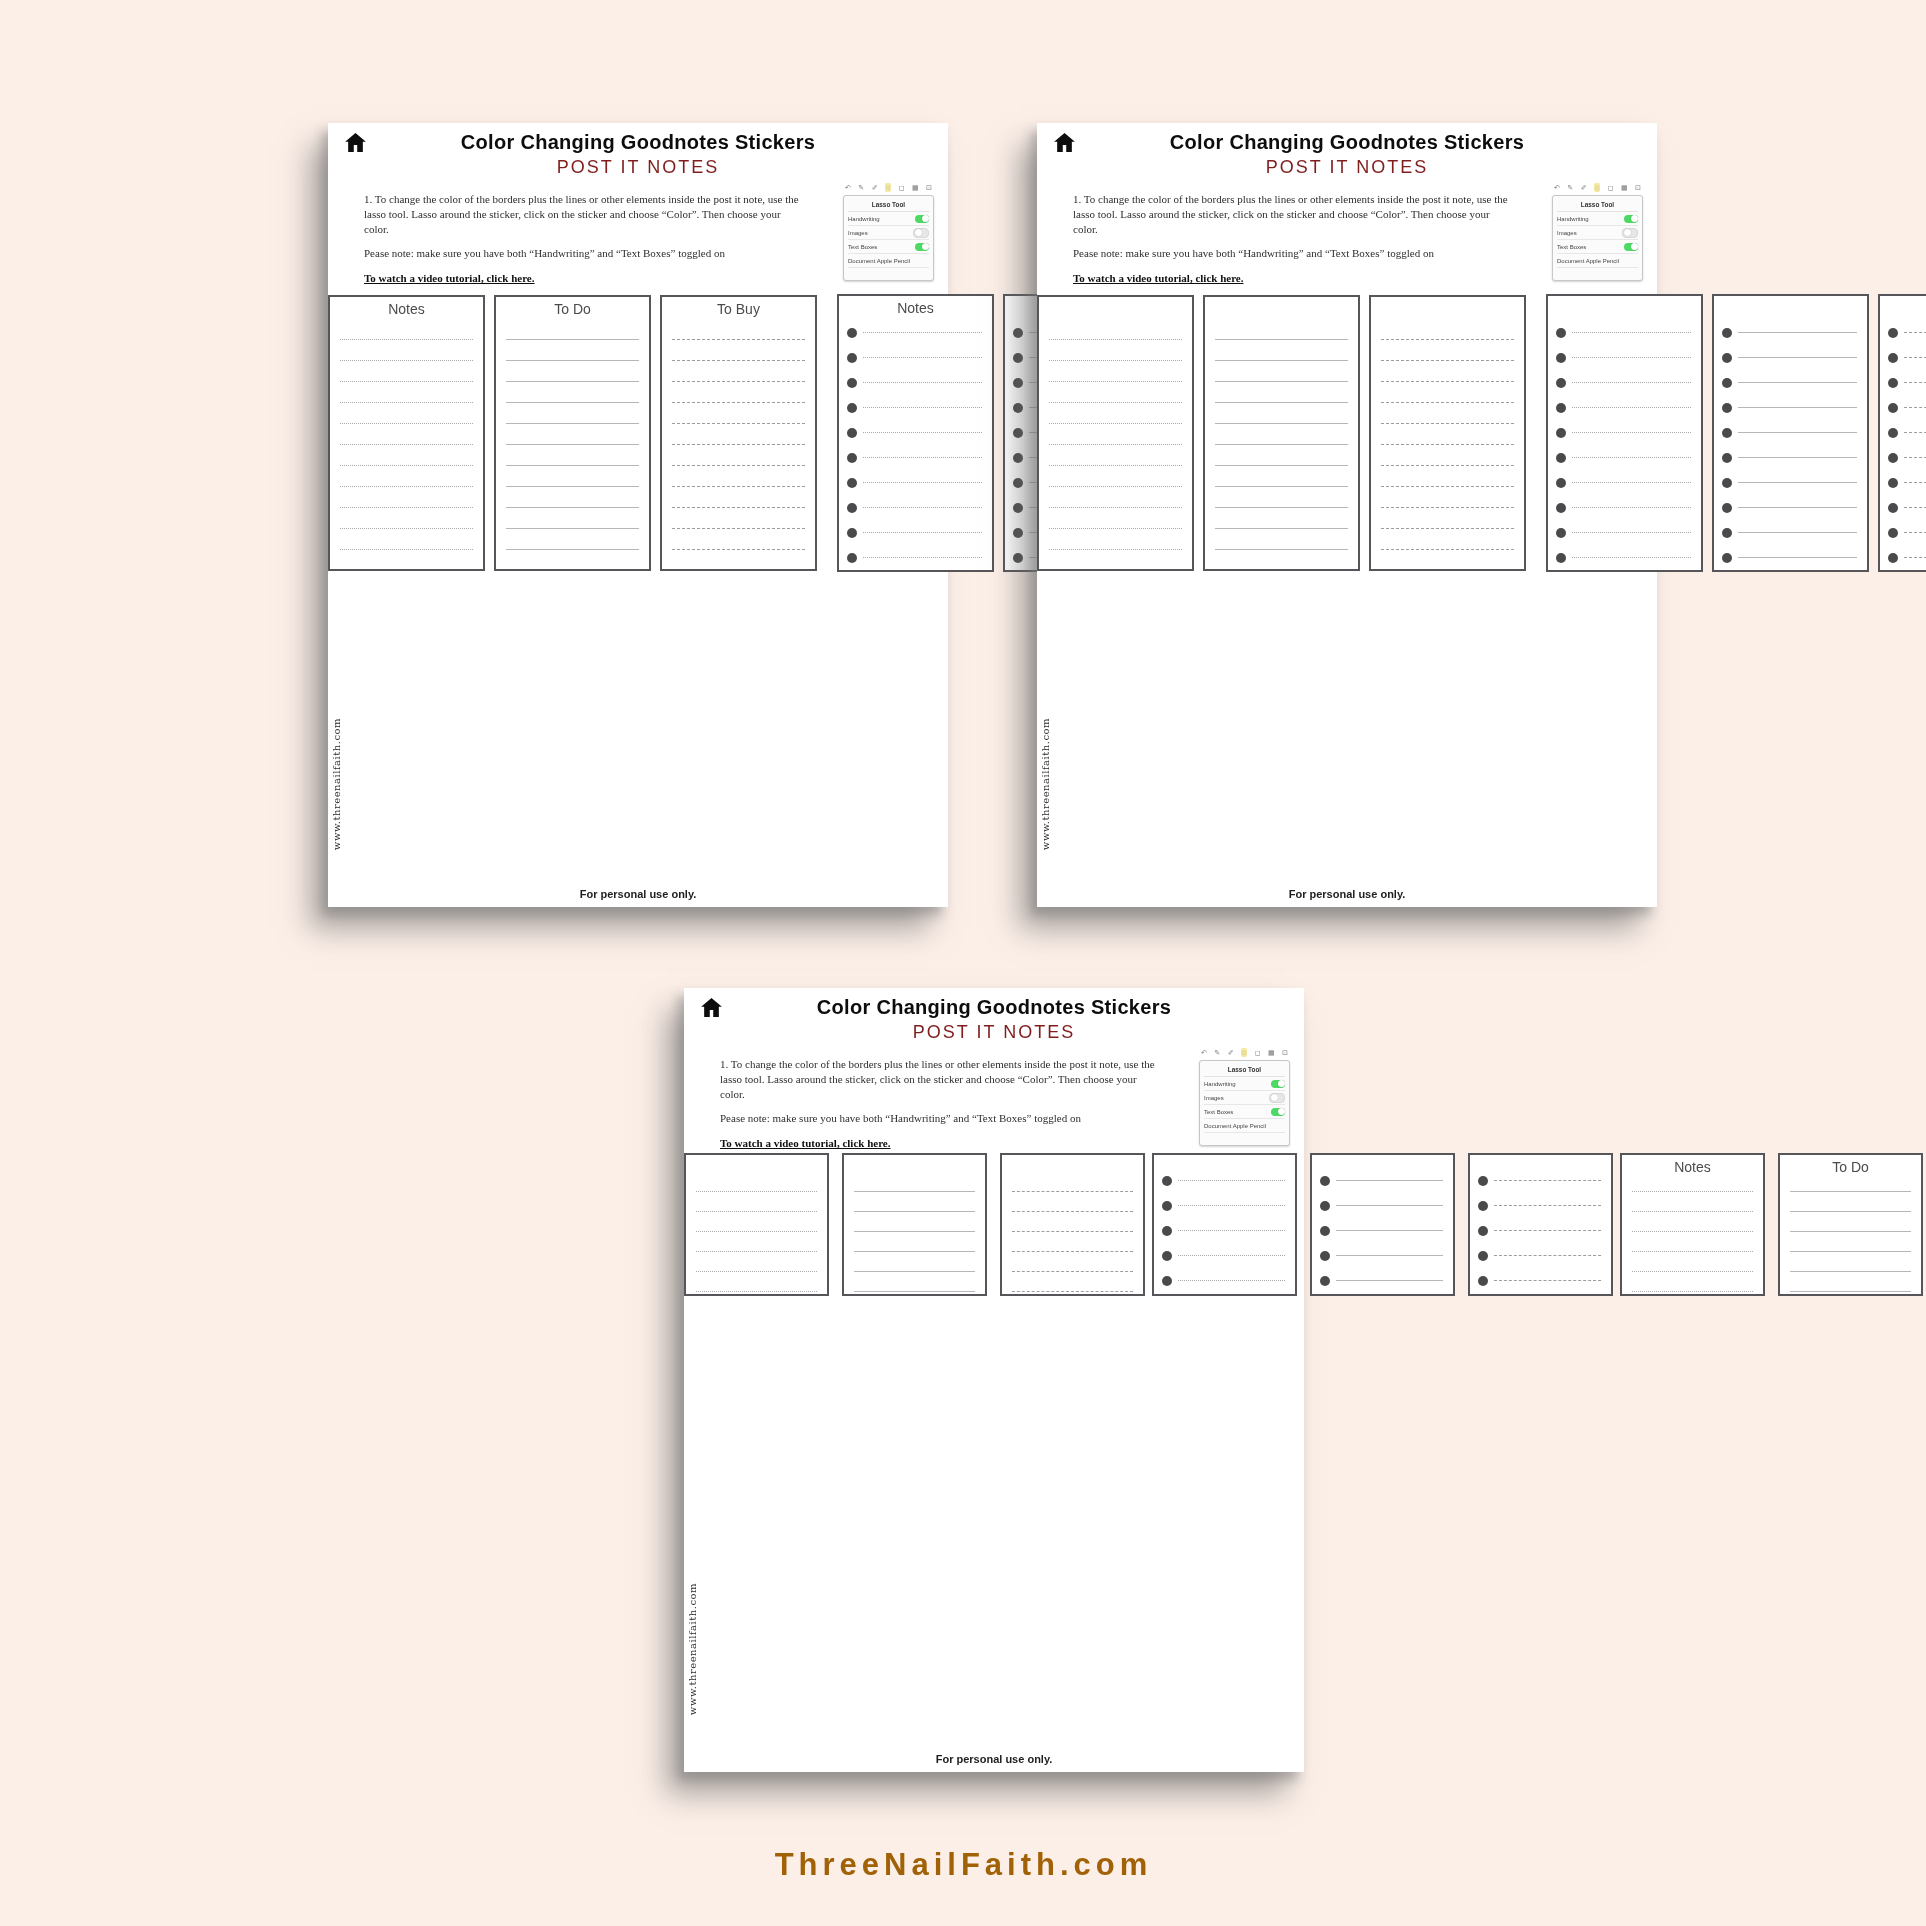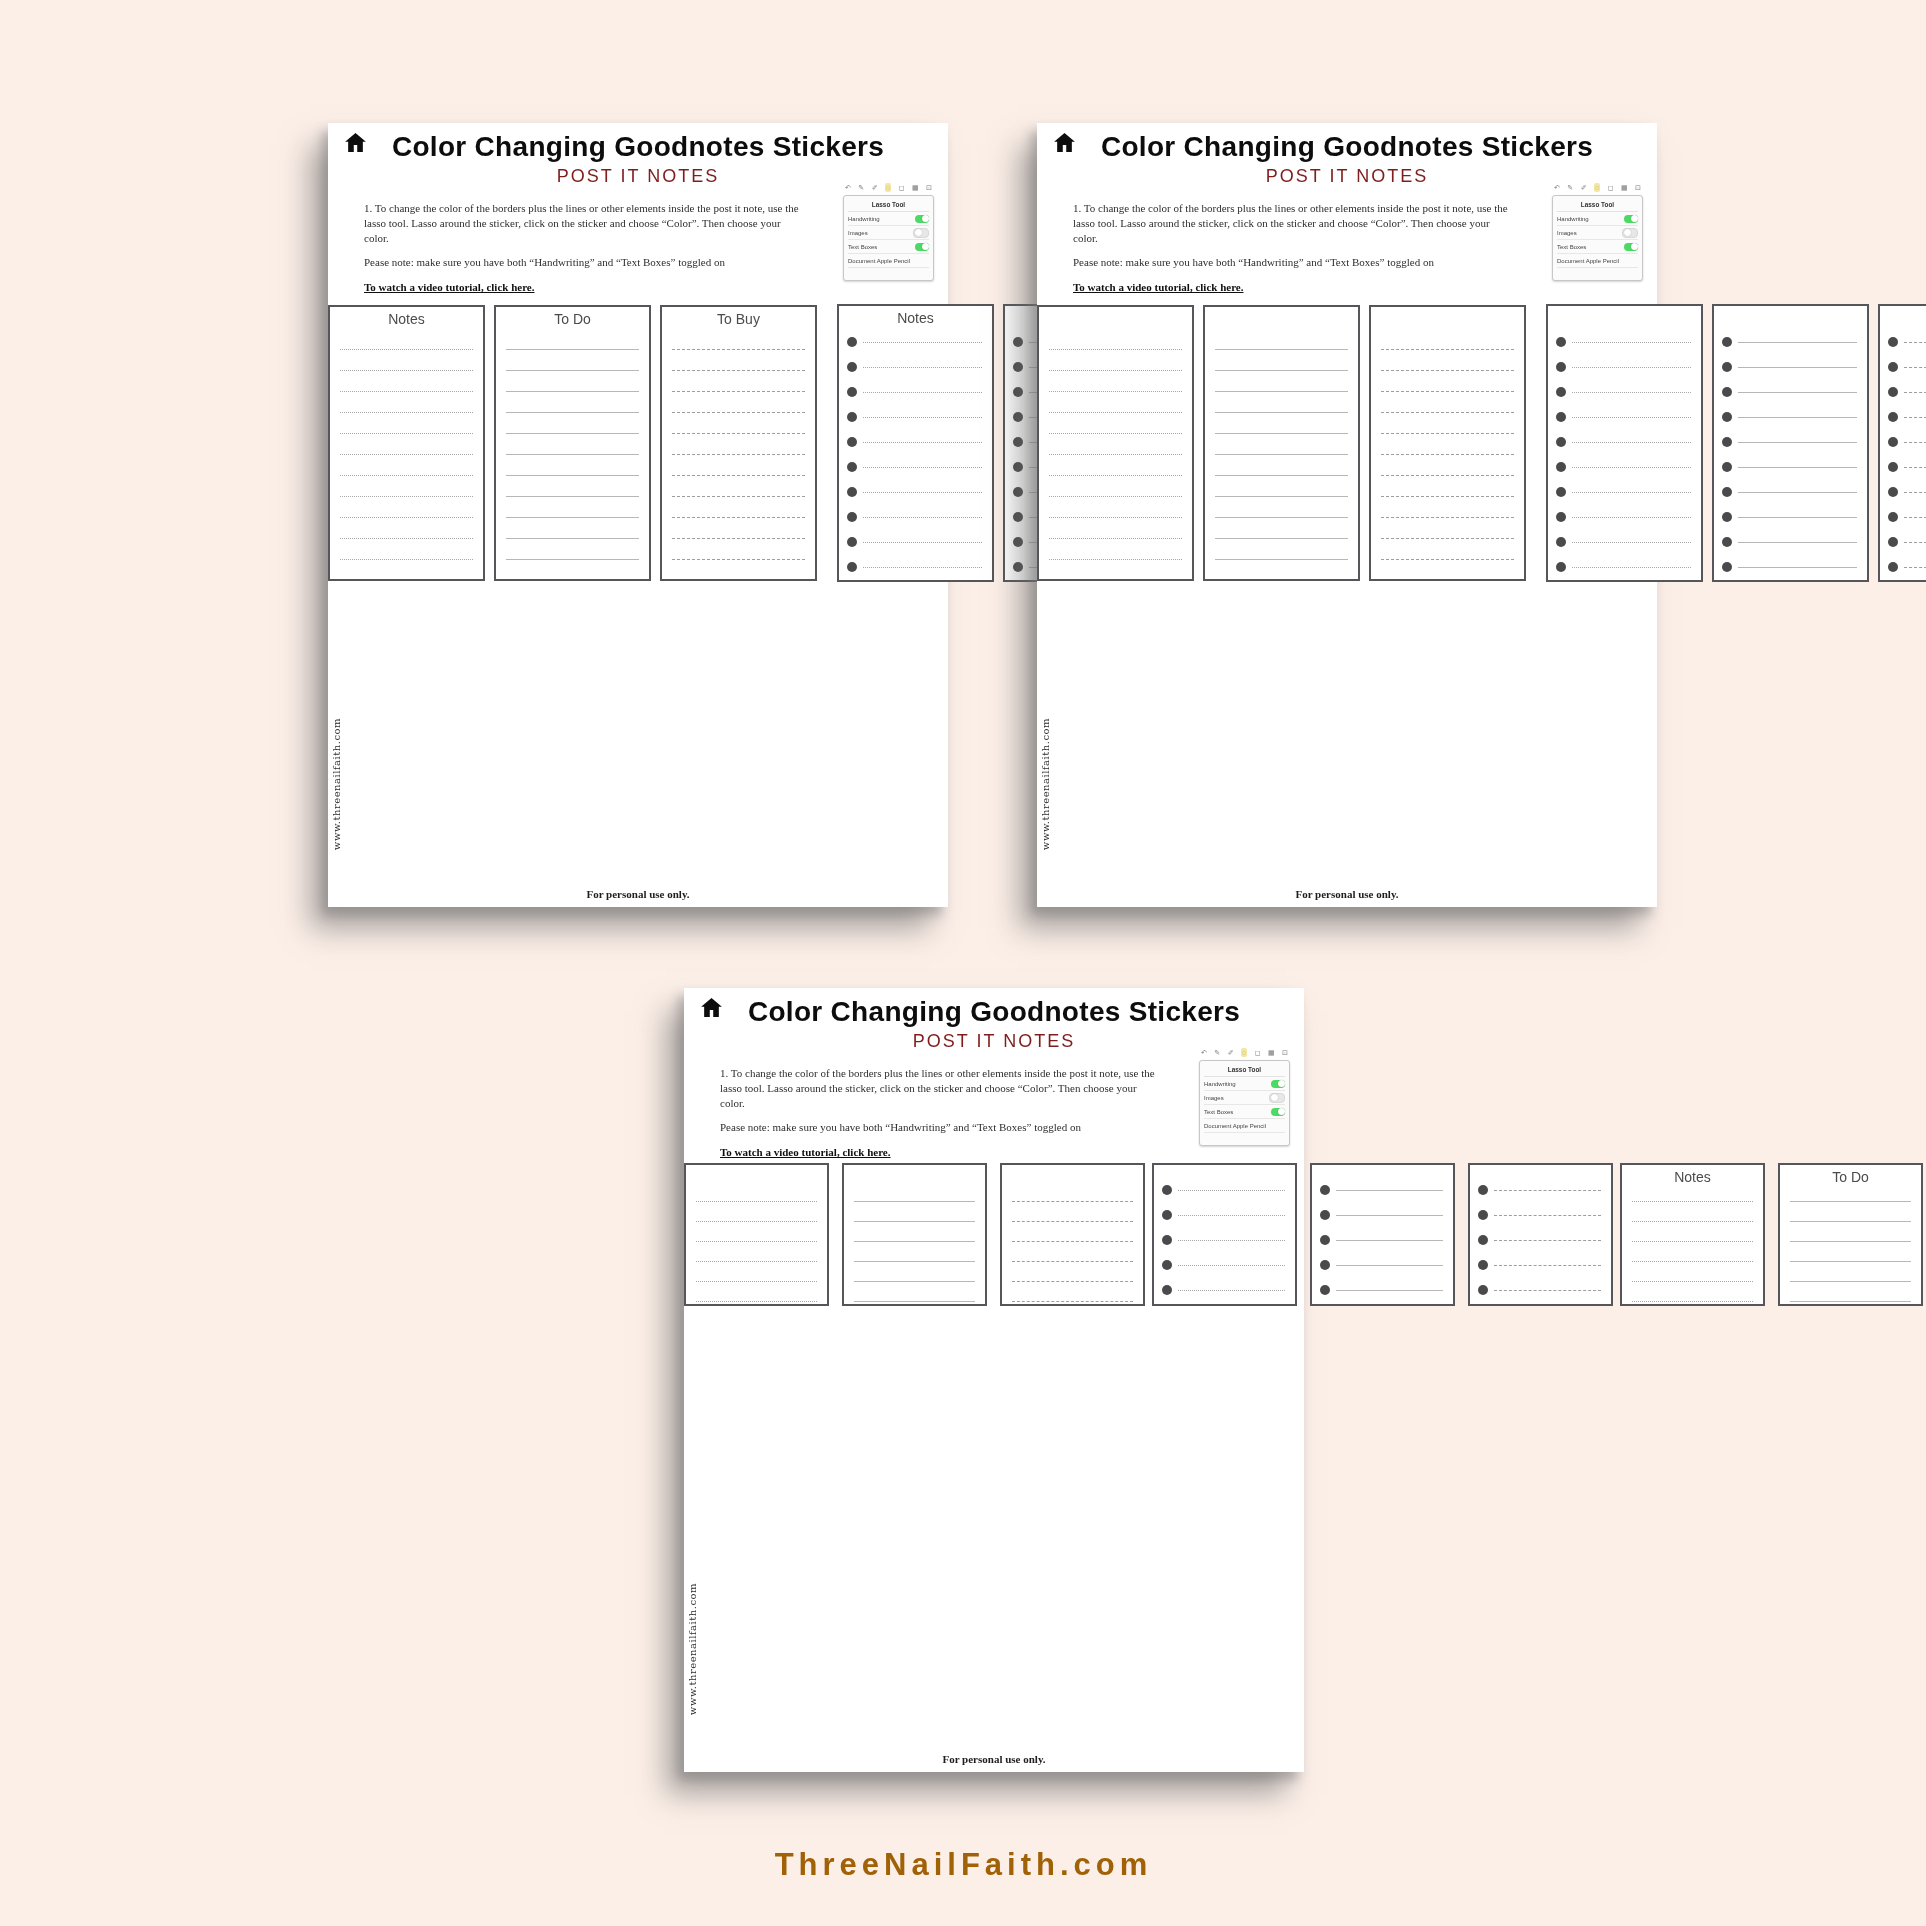--- a/index.html
+++ b/index.html
@@ -9,21 +9,21 @@
     position:absolute;width:620px;height:784px;background:#fff;color:#111;
     box-shadow:-6px 8px 10px rgba(120,120,120,.45),-18px 22px 28px rgba(105,105,105,.55);
   }
   .page--1{left:328px;top:123px;}
   .page--2{left:1037px;top:123px;}
   .page--3{left:684px;top:988px;}
 
   .home-icon{position:absolute;left:17px;top:10px;width:21px;height:19px;}
   .home-icon svg{display:block;width:100%;height:100%;}
 
-  .ptitle{margin:0;padding-top:8px;text-align:center;font-size:28px;font-weight:800;letter-spacing:0.3px;color:#0d0d0d;line-height:1.15;}
+  .ptitle{margin:0;padding-top:8px;text-align:center;font-size:20px;font-weight:800;letter-spacing:0.3px;color:#0d0d0d;line-height:1.15;}
   .psub{margin-top:3px;text-align:center;font-size:18px;font-weight:500;letter-spacing:2px;color:#7f1d1d;line-height:1.2;}
 
   .instr-col{margin:13px 0 0 36px;width:440px;font-size:11px;line-height:1.38;color:#2e2e2e;font-family:Liberation Serif, serif;}
   .instr-col p{margin:0;}
   .note-line{margin-top:9px !important;}
   .tut-link{margin-top:10px !important;text-align:left;font-weight:700;font-size:11px;color:#0f0f0f;text-decoration:underline;cursor:pointer;}
 
   
   .lasso-shot{position:absolute;top:59px;right:14px;width:91px;}
   .lasso-icons{display:flex;justify-content:space-between;align-items:center;height:11px;padding:0 2px;font-size:7px;color:#7a7a7a;line-height:1;}
@@ -58,21 +58,21 @@
   .bwrap{padding:24px 10px 0 8px;}
   .page--3 .bwrap{padding-top:13px;}
   .brow{display:flex;align-items:center;height:25px;}
   .bullet{width:10px;height:10px;border-radius:50%;background:#4a4a4c;margin-right:6px;flex:none;}
   .bline{flex:1;height:0;}
 
   .col-dotted .line,.col-dotted .bline{border-bottom:1.6px dotted #a8a8a8;}
   .col-solid  .line,.col-solid  .bline{border-bottom:1px solid #b7b7b7;}
   .col-dashed .line,.col-dashed .bline{border-bottom:1.6px dashed #9d9d9d;}
 
-  .pfooter{position:absolute;bottom:7px;left:0;right:0;text-align:center;font-size:11px;font-weight:700;color:#1e1e1e;font-family:Liberation Serif, serif;}
+  .pfooter{position:absolute;bottom:7px;left:0;right:0;text-align:center;font-size:11px;font-weight:700;color:#1e1e1e;}
   .watermark{position:absolute;left:3px;bottom:57px;writing-mode:vertical-rl;transform:rotate(180deg);
     font-family:"DejaVu Serif",serif;font-size:10px;letter-spacing:0.5px;color:#2d2d2d;}
 
   .brand{position:absolute;left:0;right:0;top:1847px;text-align:center;font-size:31px;font-weight:700;letter-spacing:5px;color:#a16207;}
 </style>
 </head>
 <body>
 
 <div class="canvas">
   <div id="pages-root">

